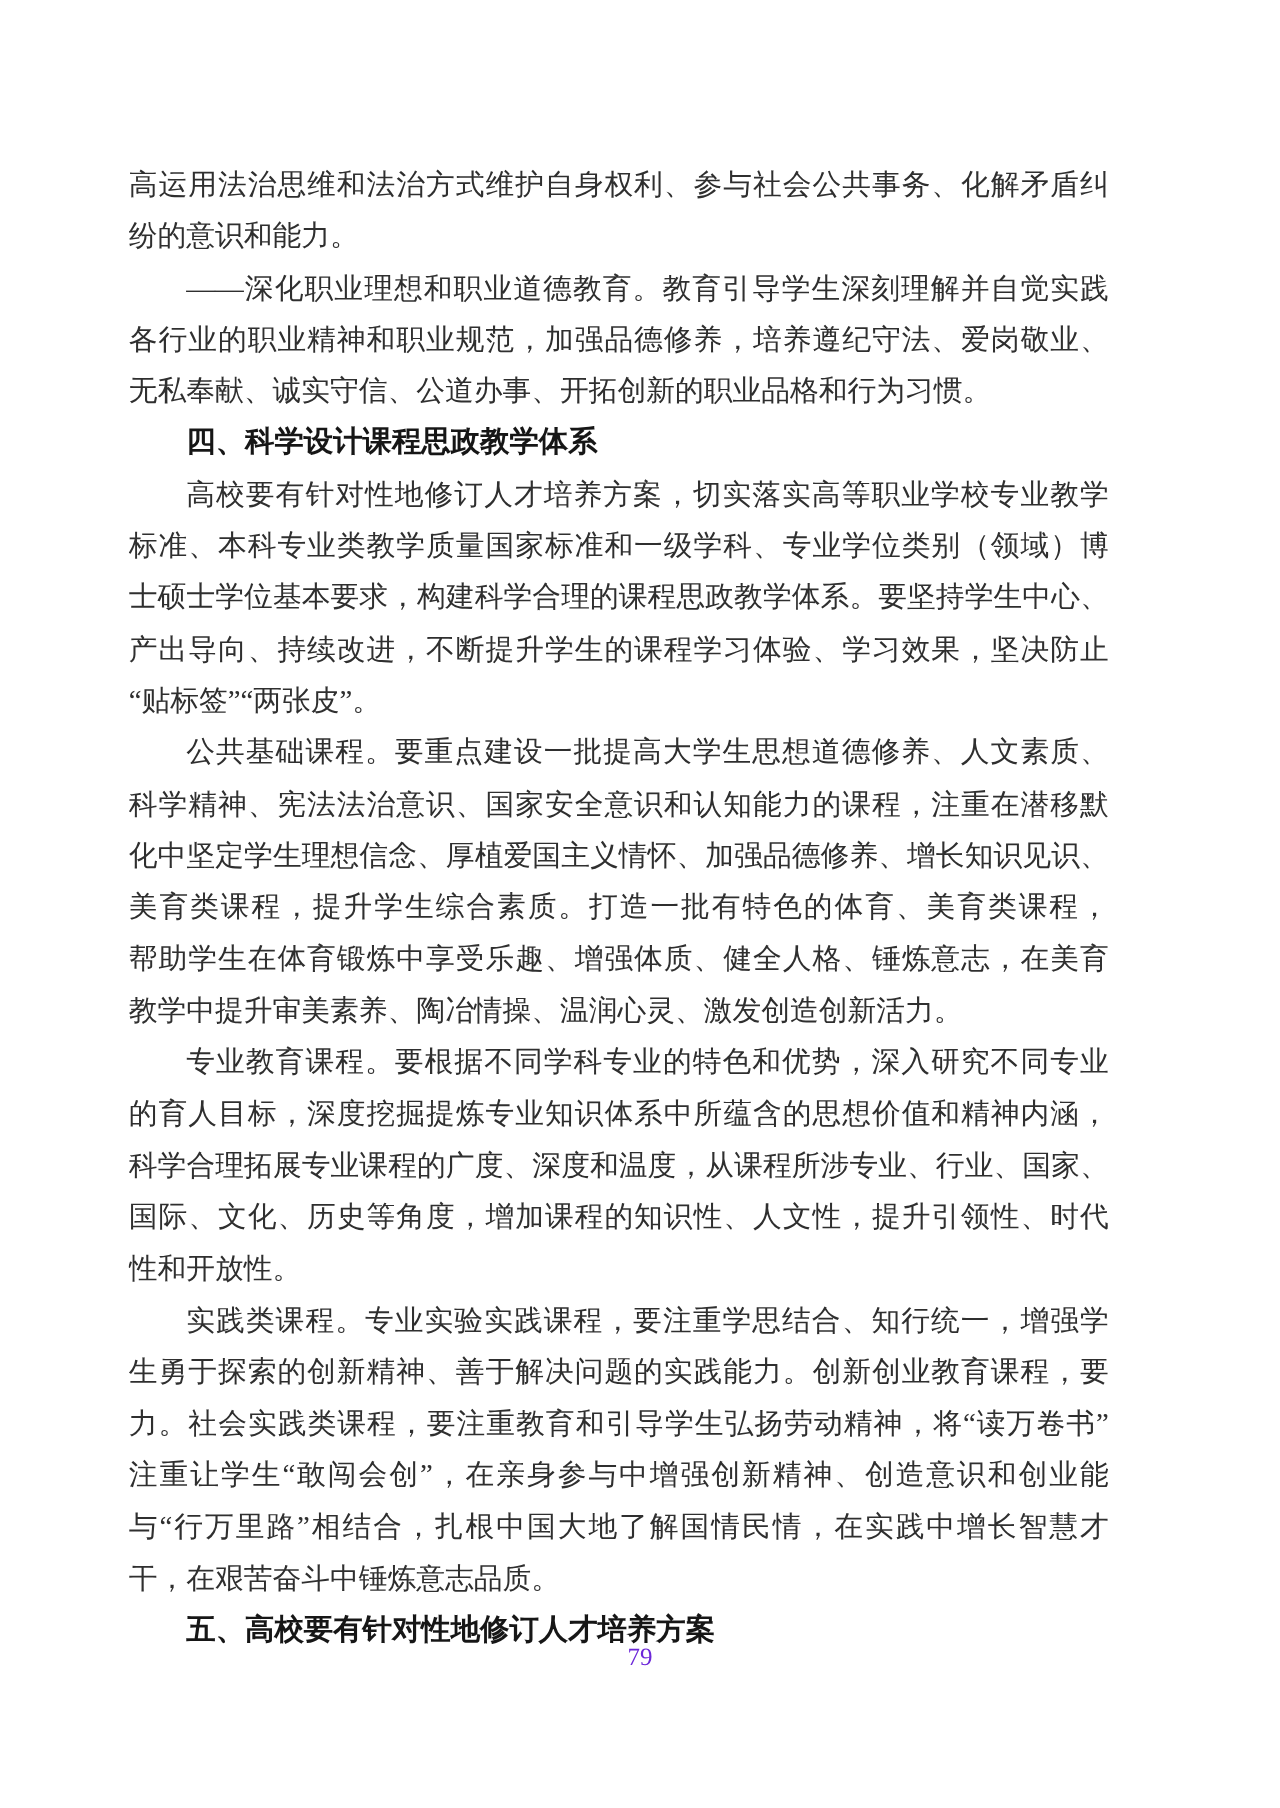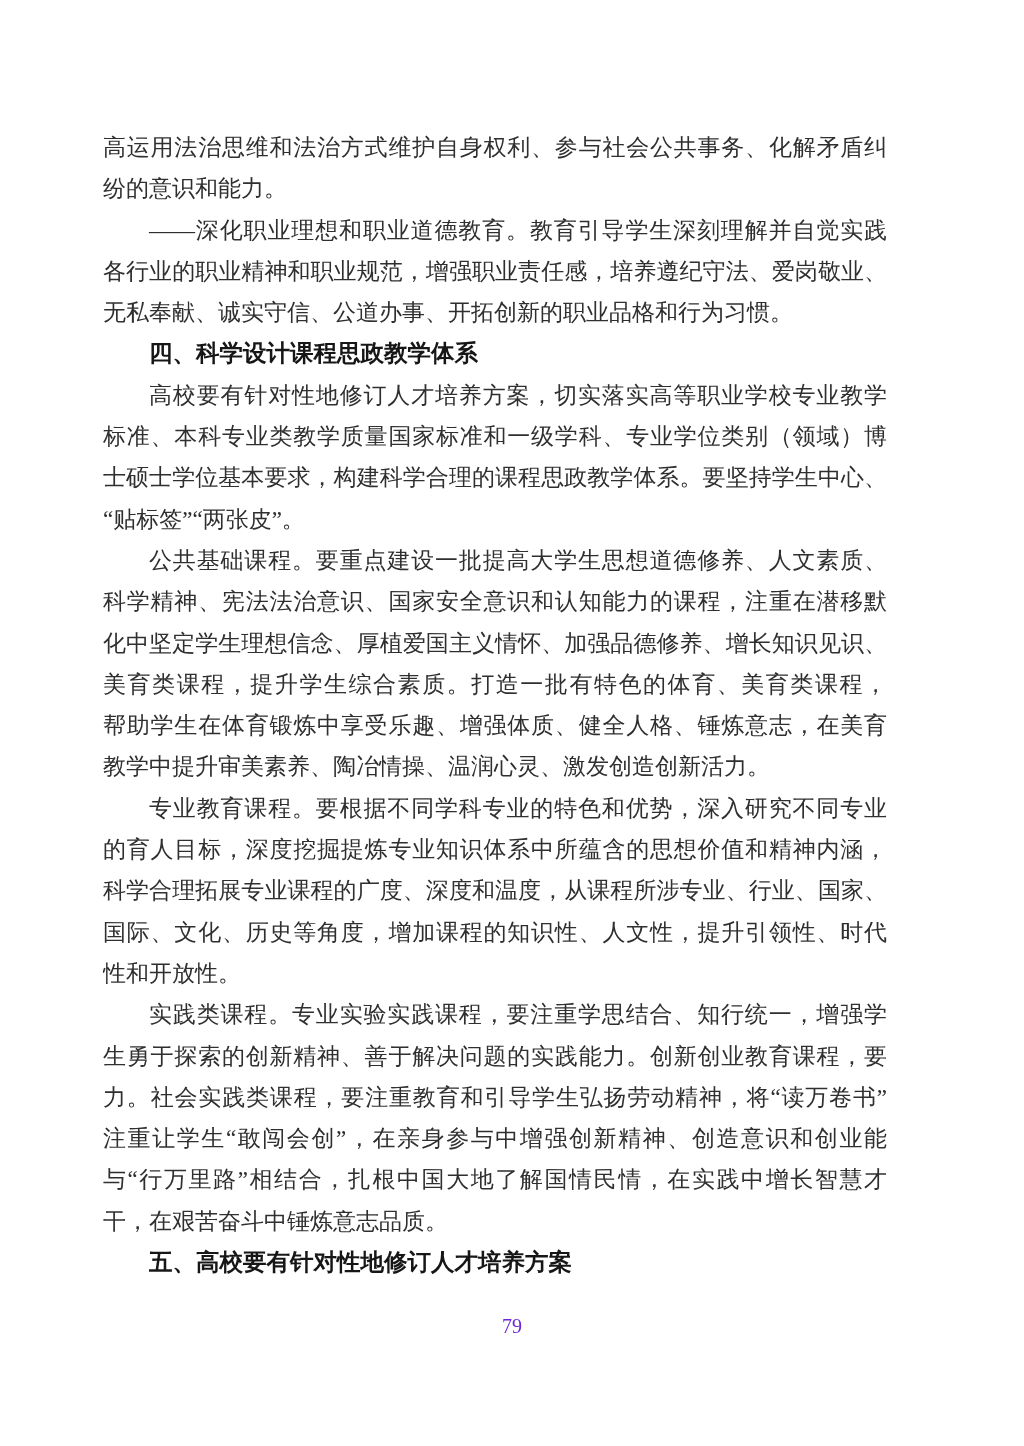--- a/index.html
+++ b/index.html
@@ -66,30 +66,31 @@
 <body>
 
 <div class="page">
   <div class="text-column" id="doc-body">
       <div class="block block--paragraph">
         <div class="line">高运用法治思维和法治方式维护自身权利、参与社会公共事务、化解矛盾纠</div>
         <div class="line line--last">纷的意识和能力。</div>
       </div>
       <div class="block block--paragraph">
         <div class="line line--indent">——深化职业理想和职业道德教育。教育引导学生深刻理解并自觉实践</div>
-        <div class="line">各行业的职业精神和职业规范，增强职业责任感，培养遵纪守法、爱岗敬业、</div>
+        <div class="line">各行业的职业精神和职业规范，加强品德修养，培养遵纪守法、爱岗敬业、</div>
         <div class="line line--last">无私奉献、诚实守信、公道办事、开拓创新的职业品格和行为习惯。</div>
       </div>
       <div class="block block--heading">
         <div class="line line--indent line--last">四、科学设计课程思政教学体系</div>
       </div>
       <div class="block block--paragraph">
         <div class="line line--indent">高校要有针对性地修订人才培养方案，切实落实高等职业学校专业教学</div>
         <div class="line">标准、本科专业类教学质量国家标准和一级学科、专业学位类别（领域）博</div>
         <div class="line">士硕士学位基本要求，构建科学合理的课程思政教学体系。要坚持学生中心、</div>
+        <div class="line">产出导向、持续改进，不断提升学生的课程学习体验、学习效果，坚决防止</div>
         <div class="line line--last">“贴标签”“两张皮”。</div>
       </div>
       <div class="block block--paragraph">
         <div class="line line--indent">公共基础课程。要重点建设一批提高大学生思想道德修养、人文素质、</div>
         <div class="line">科学精神、宪法法治意识、国家安全意识和认知能力的课程，注重在潜移默</div>
         <div class="line">化中坚定学生理想信念、厚植爱国主义情怀、加强品德修养、增长知识见识、</div>
         <div class="line">美育类课程，提升学生综合素质。打造一批有特色的体育、美育类课程，</div>
         <div class="line">帮助学生在体育锻炼中享受乐趣、增强体质、健全人格、锤炼意志，在美育</div>
         <div class="line line--last">教学中提升审美素养、陶冶情操、温润心灵、激发创造创新活力。</div>
       </div>

